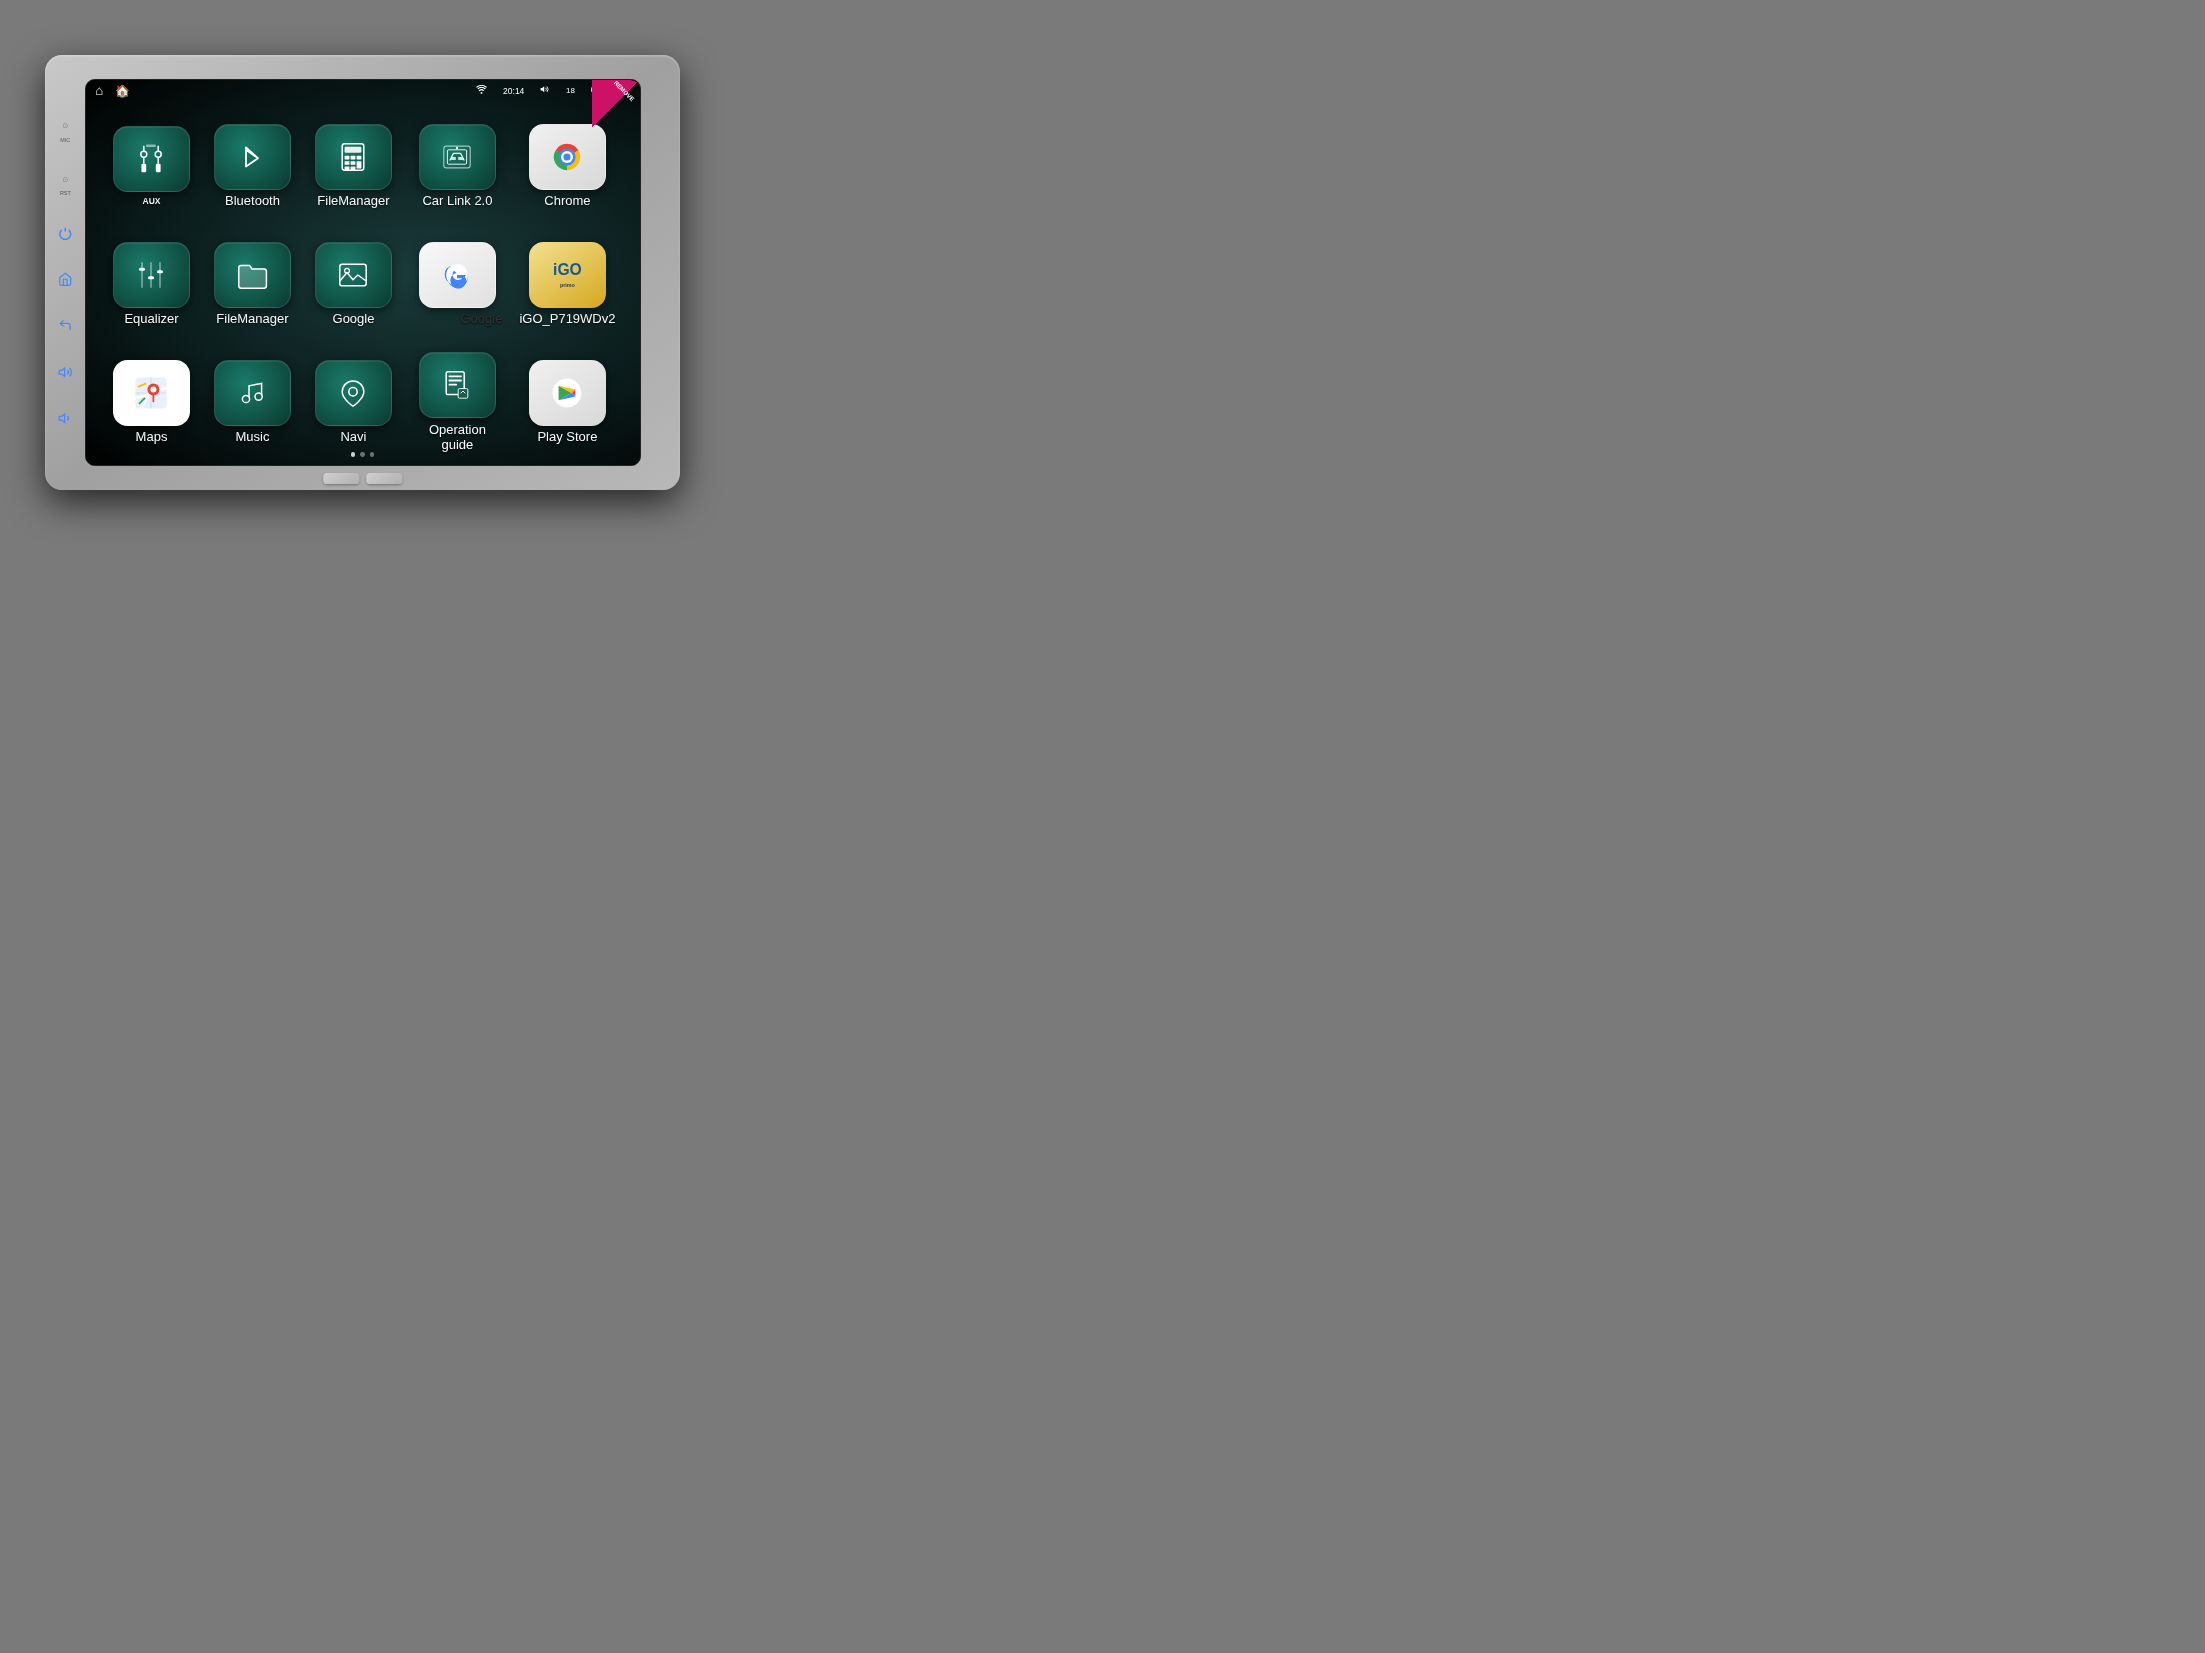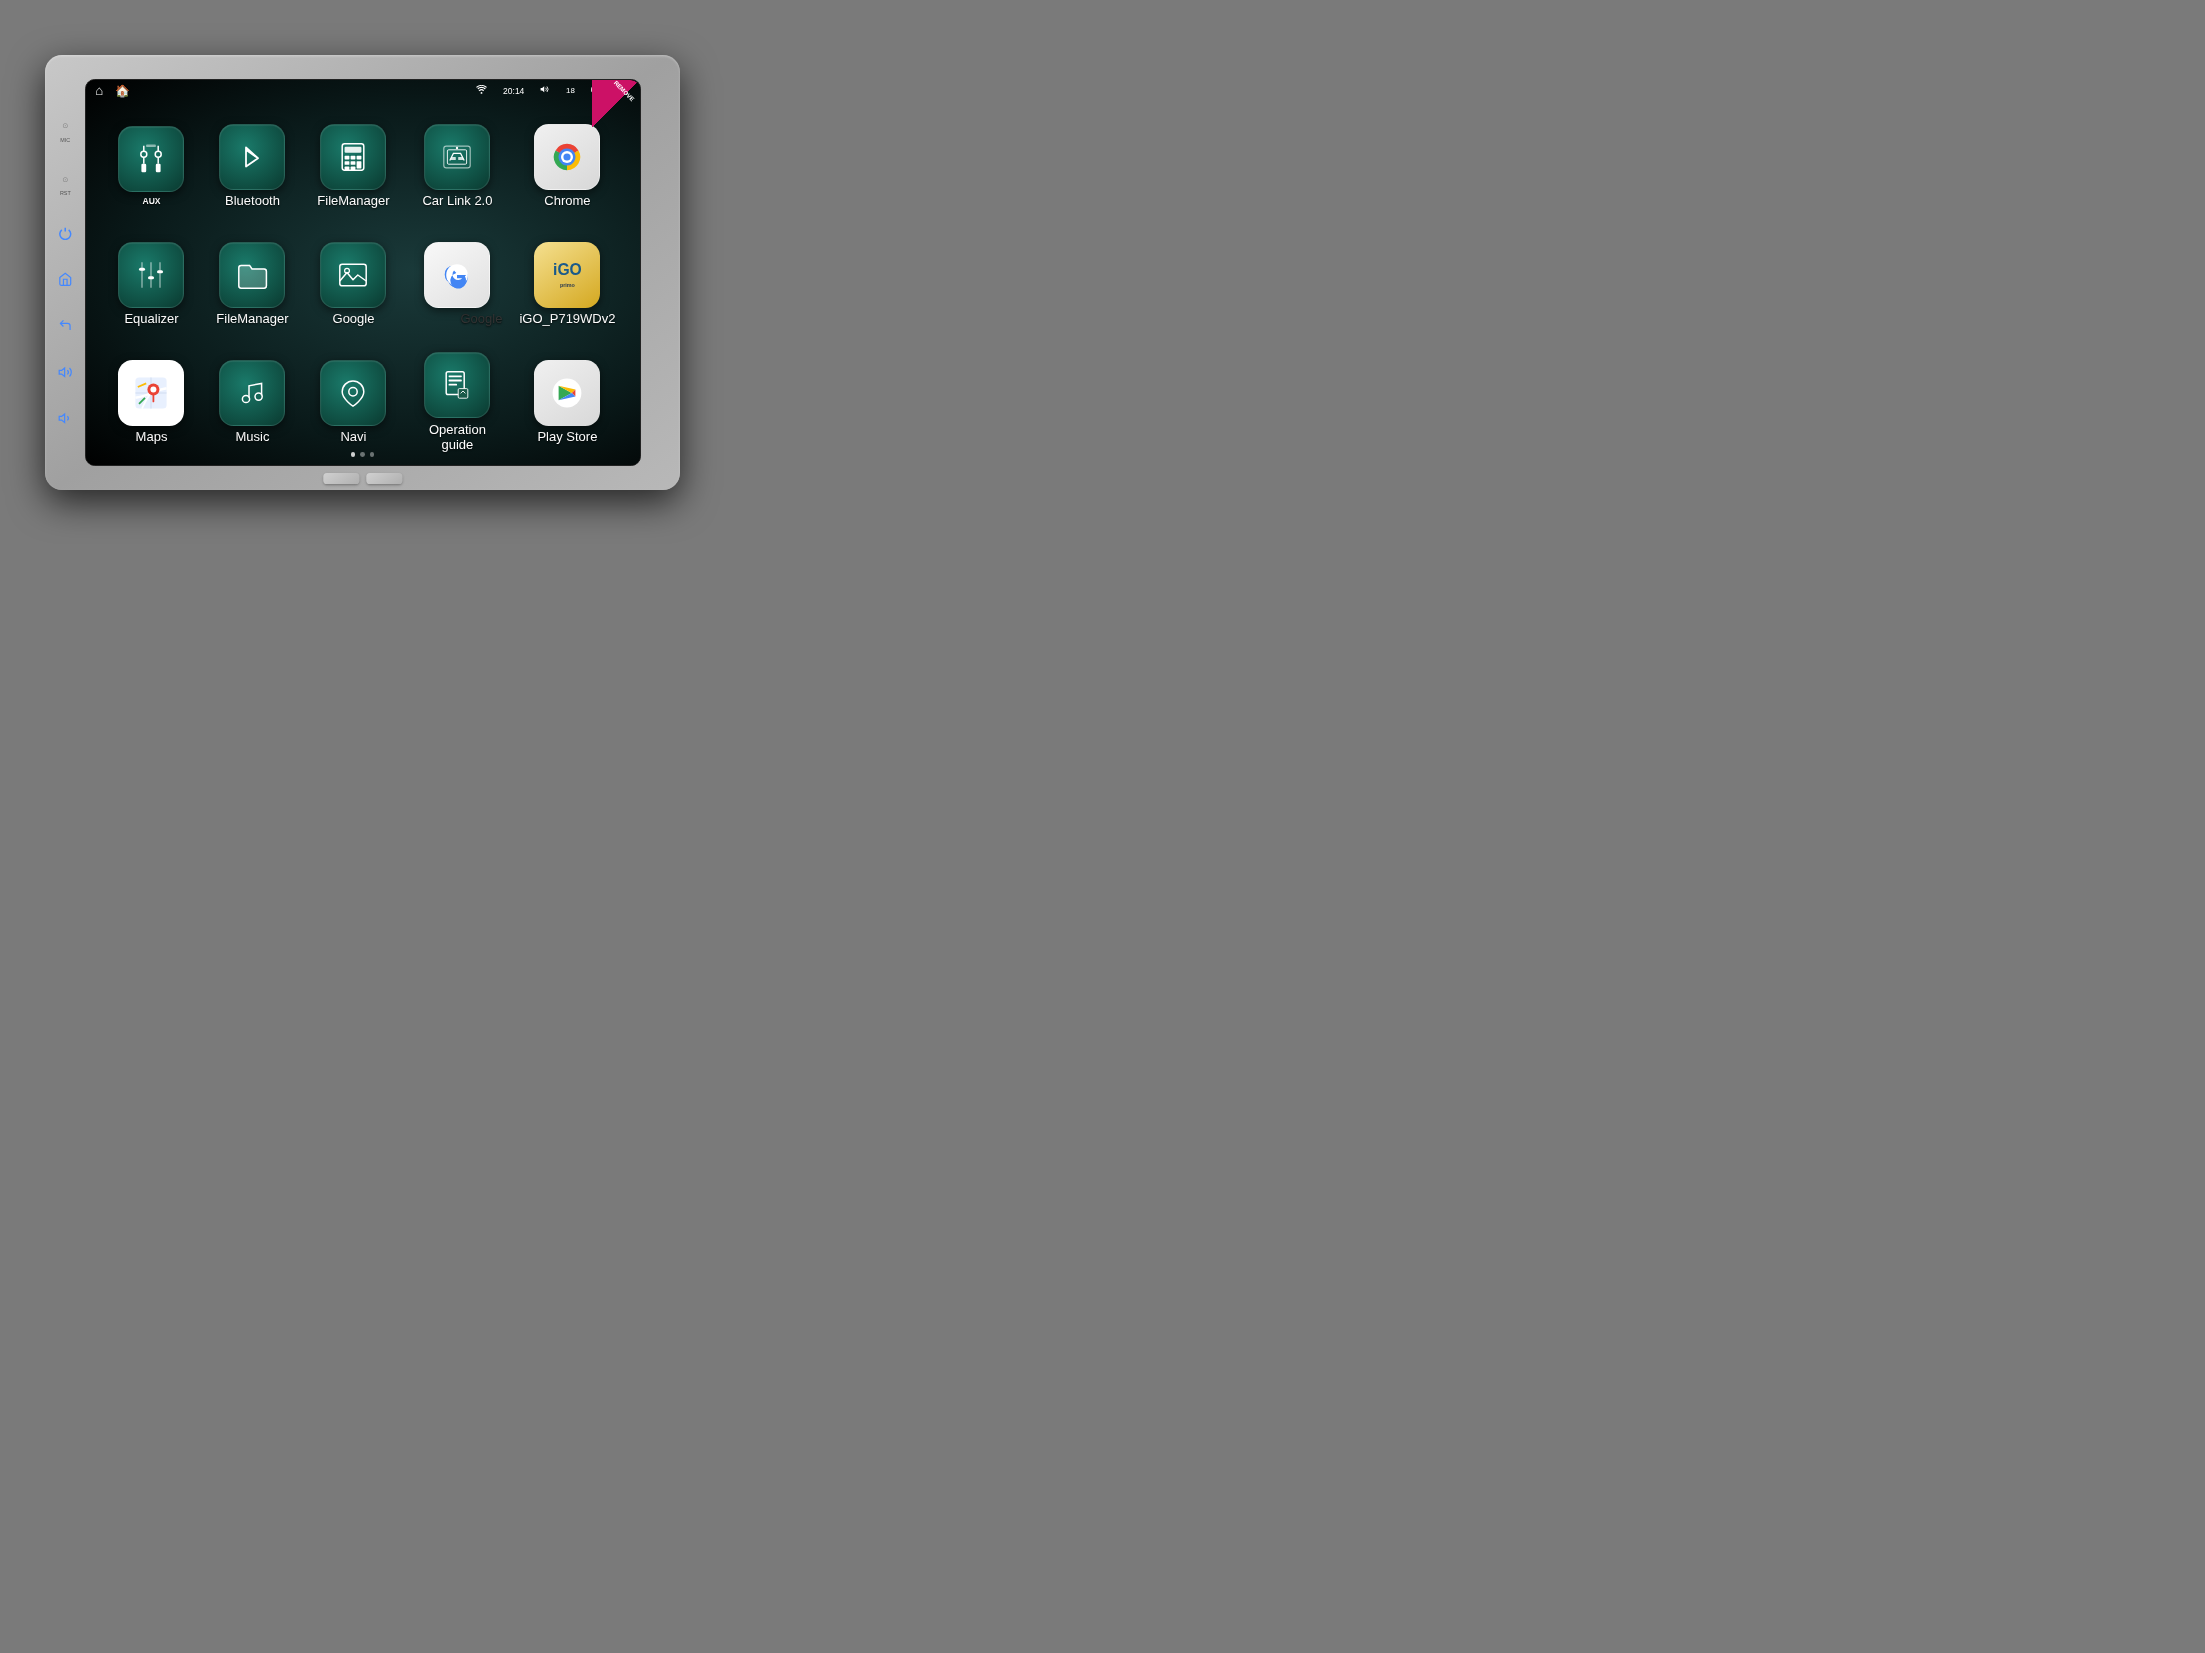--- a/index.html
+++ b/index.html
@@ -142,21 +142,21 @@
     .app-item {
       display: flex;
       flex-direction: column;
       align-items: center;
       justify-content: center;
       gap: 3.6px;
       cursor: pointer;
     }
 
     .app-icon {
-      width: 66px;
+      width: 77px;
       height: 66px;
       border-radius: 14.5px;
       display: flex;
       align-items: center;
       justify-content: center;
       position: relative;
       overflow: hidden;
     }
 
     .app-icon-teal {

